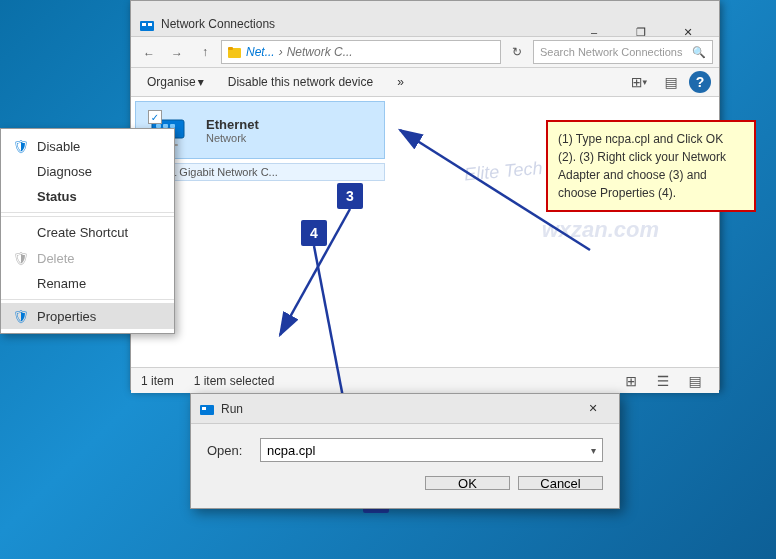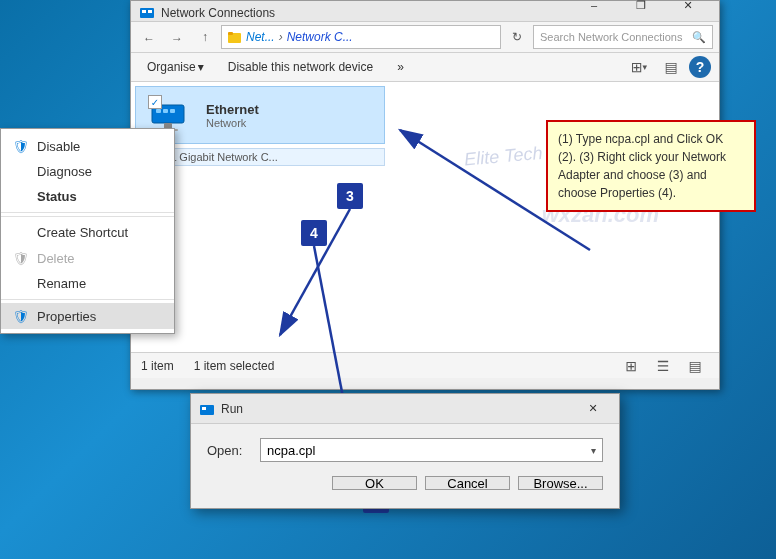--- a/index.html
+++ b/index.html
@@ -21,24 +21,24 @@
       width: 590px;
       height: 390px;
       background: #f0f0f0;
       border: 1px solid #999;
       box-shadow: 2px 2px 8px rgba(0,0,0,0.4);
     }
 
     
     .title-bar {
       background: #e8e8e8;
-      height: 21px;
-      display: flex;
-      align-items: flex-end;
-      padding: 1px 8px;
+      height: 36px;
+      display: flex;
+      align-items: flex-start;
+      padding: 16px 8px;
       border-bottom: 1px solid #ccc;
     }
     .title-bar-icon {
       width: 16px;
       height: 16px;
       margin-right: 6px;
       display: flex;
       align-items: center;
       justify-content: center;
     }
@@ -416,21 +416,21 @@
       <button class="nav-btn">→</button>
       <button class="nav-btn">↑</button>
       <div class="address-path">
         <svg width="14" height="14" viewBox="0 0 14 14">
           <rect x="0" y="3" width="13" height="10" rx="1" fill="#f5c518"></rect>
           <rect x="0" y="3" width="6" height="3" rx="1" fill="#f5c518"></rect>
           <rect x="0" y="2" width="5" height="3" rx="1" fill="#e8a000"></rect>
         </svg>
         <span style="color:#0078d7">Net...</span>
         <span style="color:#666">›</span>
-        <span style="color:#1d4ed8">Network C...</span>
+        <span style="color:#737373">Network C...</span>
       </div>
       <button class="nav-btn">↻</button>
       <div class="search-box">
         <span style="color:#999;font-size:11px">Search Network Connections</span>
         <span style="margin-left:auto;color:#666">🔍</span>
       </div>
     </div>
 
     <div class="toolbar">
       <button class="toolbar-btn">
@@ -546,21 +546,20 @@
     <div class="run-input-row">
       <span class="run-label">Open:</span>
       <div class="run-input">
         <span>ncpa.cpl</span>
         <span class="dropdown-arrow">▾</span>
       </div>
     </div>
     <div class="run-buttons">
       <button class="run-btn">OK</button>
       <button class="run-btn">Cancel</button>
-      <button class="run-btn" style="width:85px">Browse...</button>
     </div>
   </div>
 </div>
 
 <div class="badge" style="top:459px;left:348px">1</div>
 <div class="badge" style="top:487px;left:363px">2</div>
 <div class="badge" style="top:183px;left:337px">3</div>
 <div class="badge" style="top:220px;left:301px">4</div>
 
 <svg class="arrows-svg">

